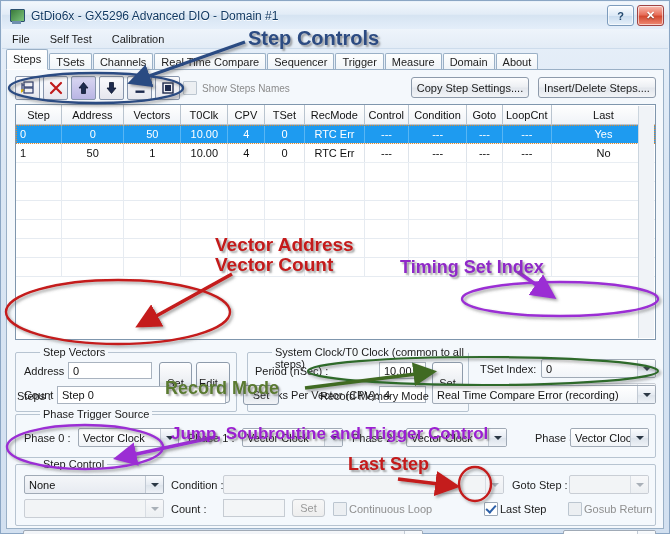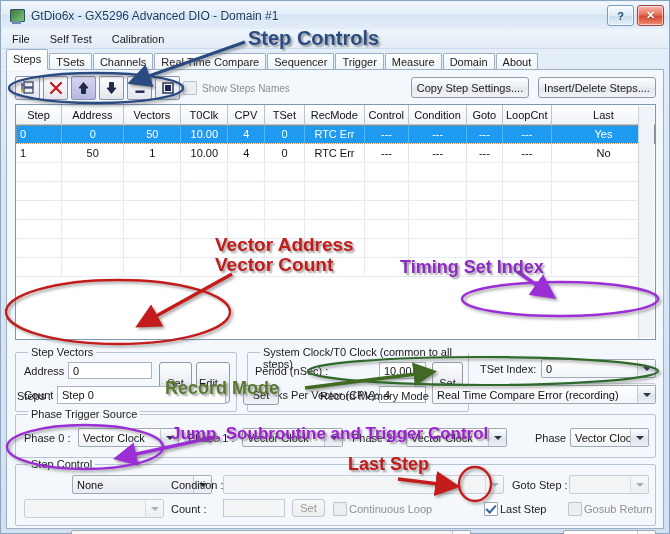--- a/index.html
+++ b/index.html
@@ -139,21 +139,21 @@
   .grow.empty{border-bottom:1px solid #e6ebf1;}
   .grow.data{border-bottom:1px solid #e9eef3;}
   .vscroll{
     position:absolute;right:1px;top:1px;width:15px;bottom:1px;
     background:#f0f3f7;border-left:1px solid #cbd5de;
   }
 
   
   .gbox{position:absolute;border:1px solid #b7c4d1;border-radius:2px;box-sizing:border-box;}
   .gbox > .gtitle{
-    position:absolute;top:-7px;left:12px;background:#f4f8fc;padding:0 3px;font-size:11px;color:#1b1b1b;
+    position:absolute;top:-7px;left:24px;background:#f4f8fc;padding:0 3px;font-size:11px;color:#1b1b1b;
   }
   .lbl{font-size:11px;color:#1b1b1b;white-space:nowrap;}
   .lbl.dis{color:#8f8f8f;}
 
   .tfield{
     border:1px solid #a9b3bf;background:#fff;font-size:11px;color:#111;
     display:flex;align-items:center;padding-left:4px;box-sizing:border-box;
   }
   .tfield.dis{background:#f3f5f7;border-color:#c6ccd3;}
 
@@ -169,21 +169,21 @@
     background:linear-gradient(to bottom,#fafcfe,#e6ebf2 50%,#dbe2ea 51%,#eef2f7);
     border-left:1px solid #c2cad4;
   }
   .combo .arrow i{
     width:0;height:0;border-left:4px solid transparent;border-right:4px solid transparent;
     border-top:4px solid #2a3744;display:block;
   }
   .combo.dis{background:#f2f4f6;border-color:#c9ced5;color:#9a9a9a;}
   .combo.dis .arrow{background:linear-gradient(to bottom,#f7f8fa,#eceff2);border-left-color:#d8dde3;}
   .combo.dis .arrow i{border-top-color:#a9b0b8;}
-  .combo.grayfill{background:linear-gradient(to bottom,#f4f6f9,#e7ebf1);margin-left:48px;}
+  .combo.grayfill{background:linear-gradient(to bottom,#f4f6f9,#e7ebf1);}
 
   
   .anno{position:absolute;left:0;top:0;width:670px;height:534px;pointer-events:none;}
   .atext{
     position:absolute;font-family:"Liberation Sans", sans-serif;font-weight:bold;
     white-space:pre;line-height:1.05;
     text-shadow:2px 2px 2px rgba(90,90,90,.55);
   }
 </style>
 </head>

